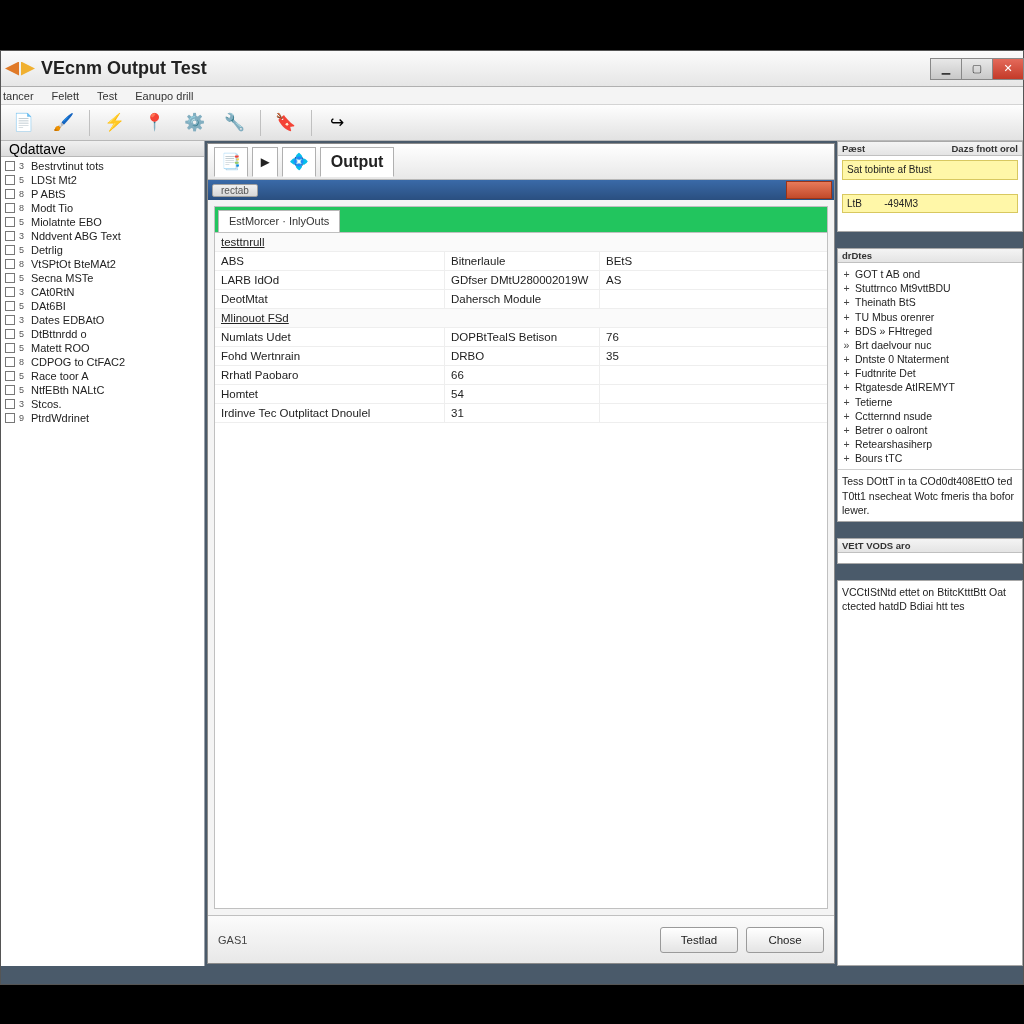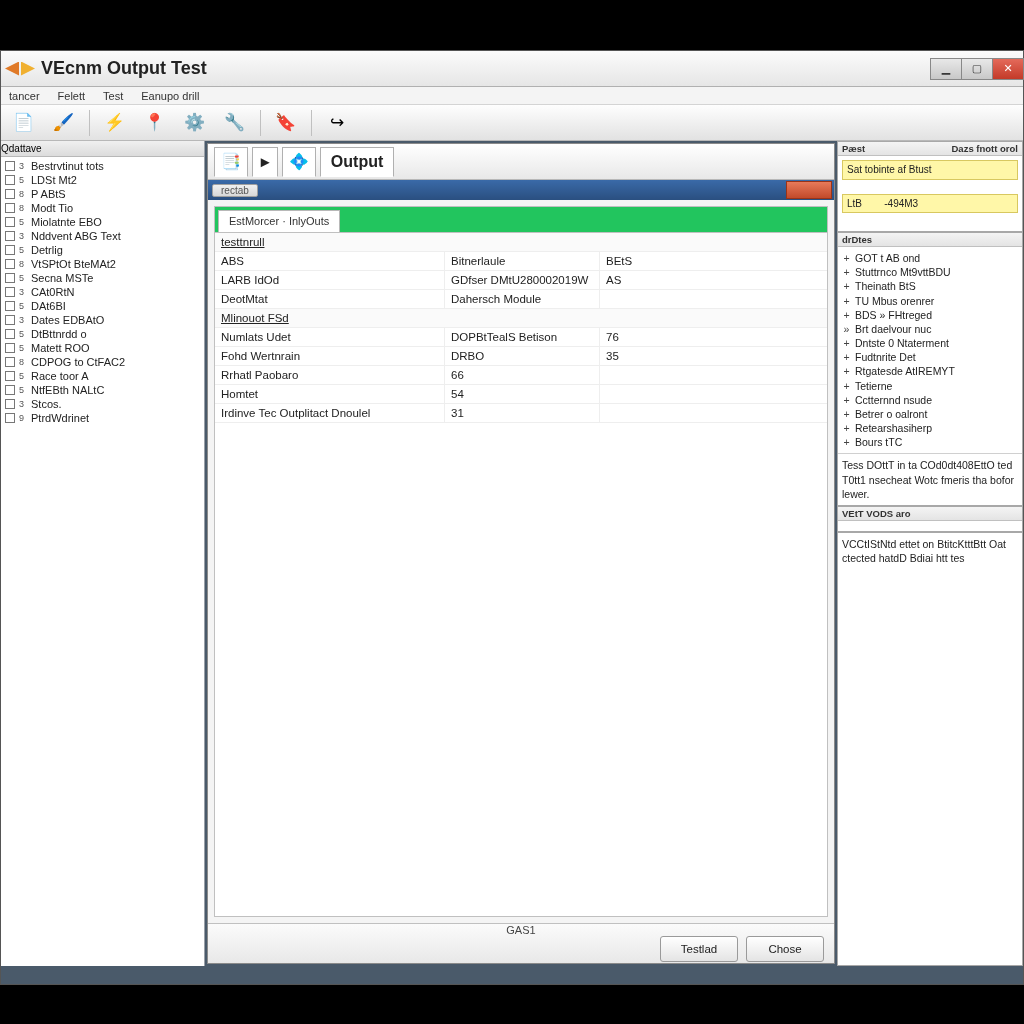--- a/index.html
+++ b/index.html
@@ -28,21 +28,21 @@
   }
   .winbuttons .btn {
     width: 32px; height: 22px; background: linear-gradient(#e8e8e8,#c8c8c8);
     border: 1px solid #888; margin-right: -1px; display:flex;align-items:center;justify-content:center;font-size:11px;color:#333;
   }
   .winbuttons .close { background: linear-gradient(#e46a5a,#c33a28); color:#fff; }
 
   
   .menubar {
     height: 18px; background: #f4f4f4; border-bottom: 1px solid #d4d4d4;
-    display: flex; gap: 18px; padding-left: 8px; font-size: 11px; color: #333;
+    display: flex; gap: 18px; padding-left: 2px; font-size: 11px; color: #333;
     align-items: center;
   }
   .menubar span { cursor: default; }
 
   
   .toolbar {
     height: 36px; background: linear-gradient(#fefefe,#e2e2e2);
     border-bottom: 1px solid #b8b8b8; display: flex; align-items: center;
     padding-left: 4px; gap: 2px;
   }
@@ -58,30 +58,30 @@
     display: flex; height: calc(100% - 36px - 18px - 18px - 36px);
   }
 
   
   .sidebar {
     width: 204px; background: #f8f8f8; border-right: 1px solid #9aa0a8;
     display: flex; flex-direction: column;
   }
   .sidebar-header {
     height: 16px; background: linear-gradient(#f0f0f0,#dcdcdc);
-    border-bottom: 1px solid #b8b8b8; font-size: 10px; padding-left: 0;
+    border-bottom: 1px solid #b8b8b8; font-size: 14px; padding-left: 8px;
     display:flex;align-items:center;
   }
   .treewrap { flex:1; overflow:auto; font-size:11px; color:#222; padding:2px 0; background:#fff; }
   .tree-item { display:flex; align-items:center; padding:1px 4px; gap:4px; white-space:nowrap; }
   .tree-item .tick { width:10px; height:10px; border:1px solid #777; background:#fff; font-size:8px; line-height:8px; text-align:center; color:#333;}
   .tree-item .num { width:8px; color:#555; font-size:9px; }
 
   
-  .right { width: 186px; display:flex; flex-direction:column; gap:0; }
+  .right { width: 186px; display:flex; flex-direction:column; gap:16px; }
   .panel {
     background:#fff; border:1px solid #a8a8a8; margin:0; font-size:10.5px; color:#222;
   }
   .panel .hdr {
     height:14px; background:linear-gradient(#f4f4f4,#e4e4e4); border-bottom:1px solid #c0c0c0;
     display:flex; align-items:center; justify-content:space-between; padding:0 4px; font-size:9.5px; color:#333; font-weight:600;
   }
   .panel .body { padding:4px; line-height:1.35; }
   .hl { background:#fff7a8; padding:2px 4px; border:1px solid #d8c860; margin-bottom:14px; font-size:10px; }
   .panel .body .row { display:flex; gap:4px; align-items:flex-start; }
@@ -118,22 +118,22 @@
   }
   .grid { flex:1; overflow:auto; font-size:11.5px; color:#222; }
   .grid .section { font-weight:400; padding:3px 6px; border-bottom:1px solid #eee; background:#fafafa;text-decoration:underline;}
   .grid .grow { display:flex; border-bottom:1px solid #eee; }
   .grid .grow div { padding:3px 6px; }
   .grid .c1 { width:230px; border-right:1px solid #eee; }
   .grid .c2 { width:155px; border-right:1px solid #eee; }
   .grid .c3 { flex:1; }
 
   .dlg-footer {
-    height:40px; border-top:1px solid #c0c0c0; background:linear-gradient(#fbfbfb,#e8e8e8);
-    display:flex; align-items:center; padding:0 10px;flex-direction:column;
+    height:48px; border-top:1px solid #c0c0c0; background:linear-gradient(#fbfbfb,#e8e8e8);
+    display:flex; align-items:center; padding:0 10px;
   }
   .dlg-footer .status { font-size:11px; color:#444; }
   .dlg-footer .btns { margin-left:auto; display:flex; gap:8px; }
   .dlg-footer button {
     min-width:78px; height:26px; border:1px solid #9a9a9a; border-radius:3px;
     background:linear-gradient(#fff,#e4e4e4); font-size:11.5px; color:#222;
   }
 </style>
 </head>
 <body>

